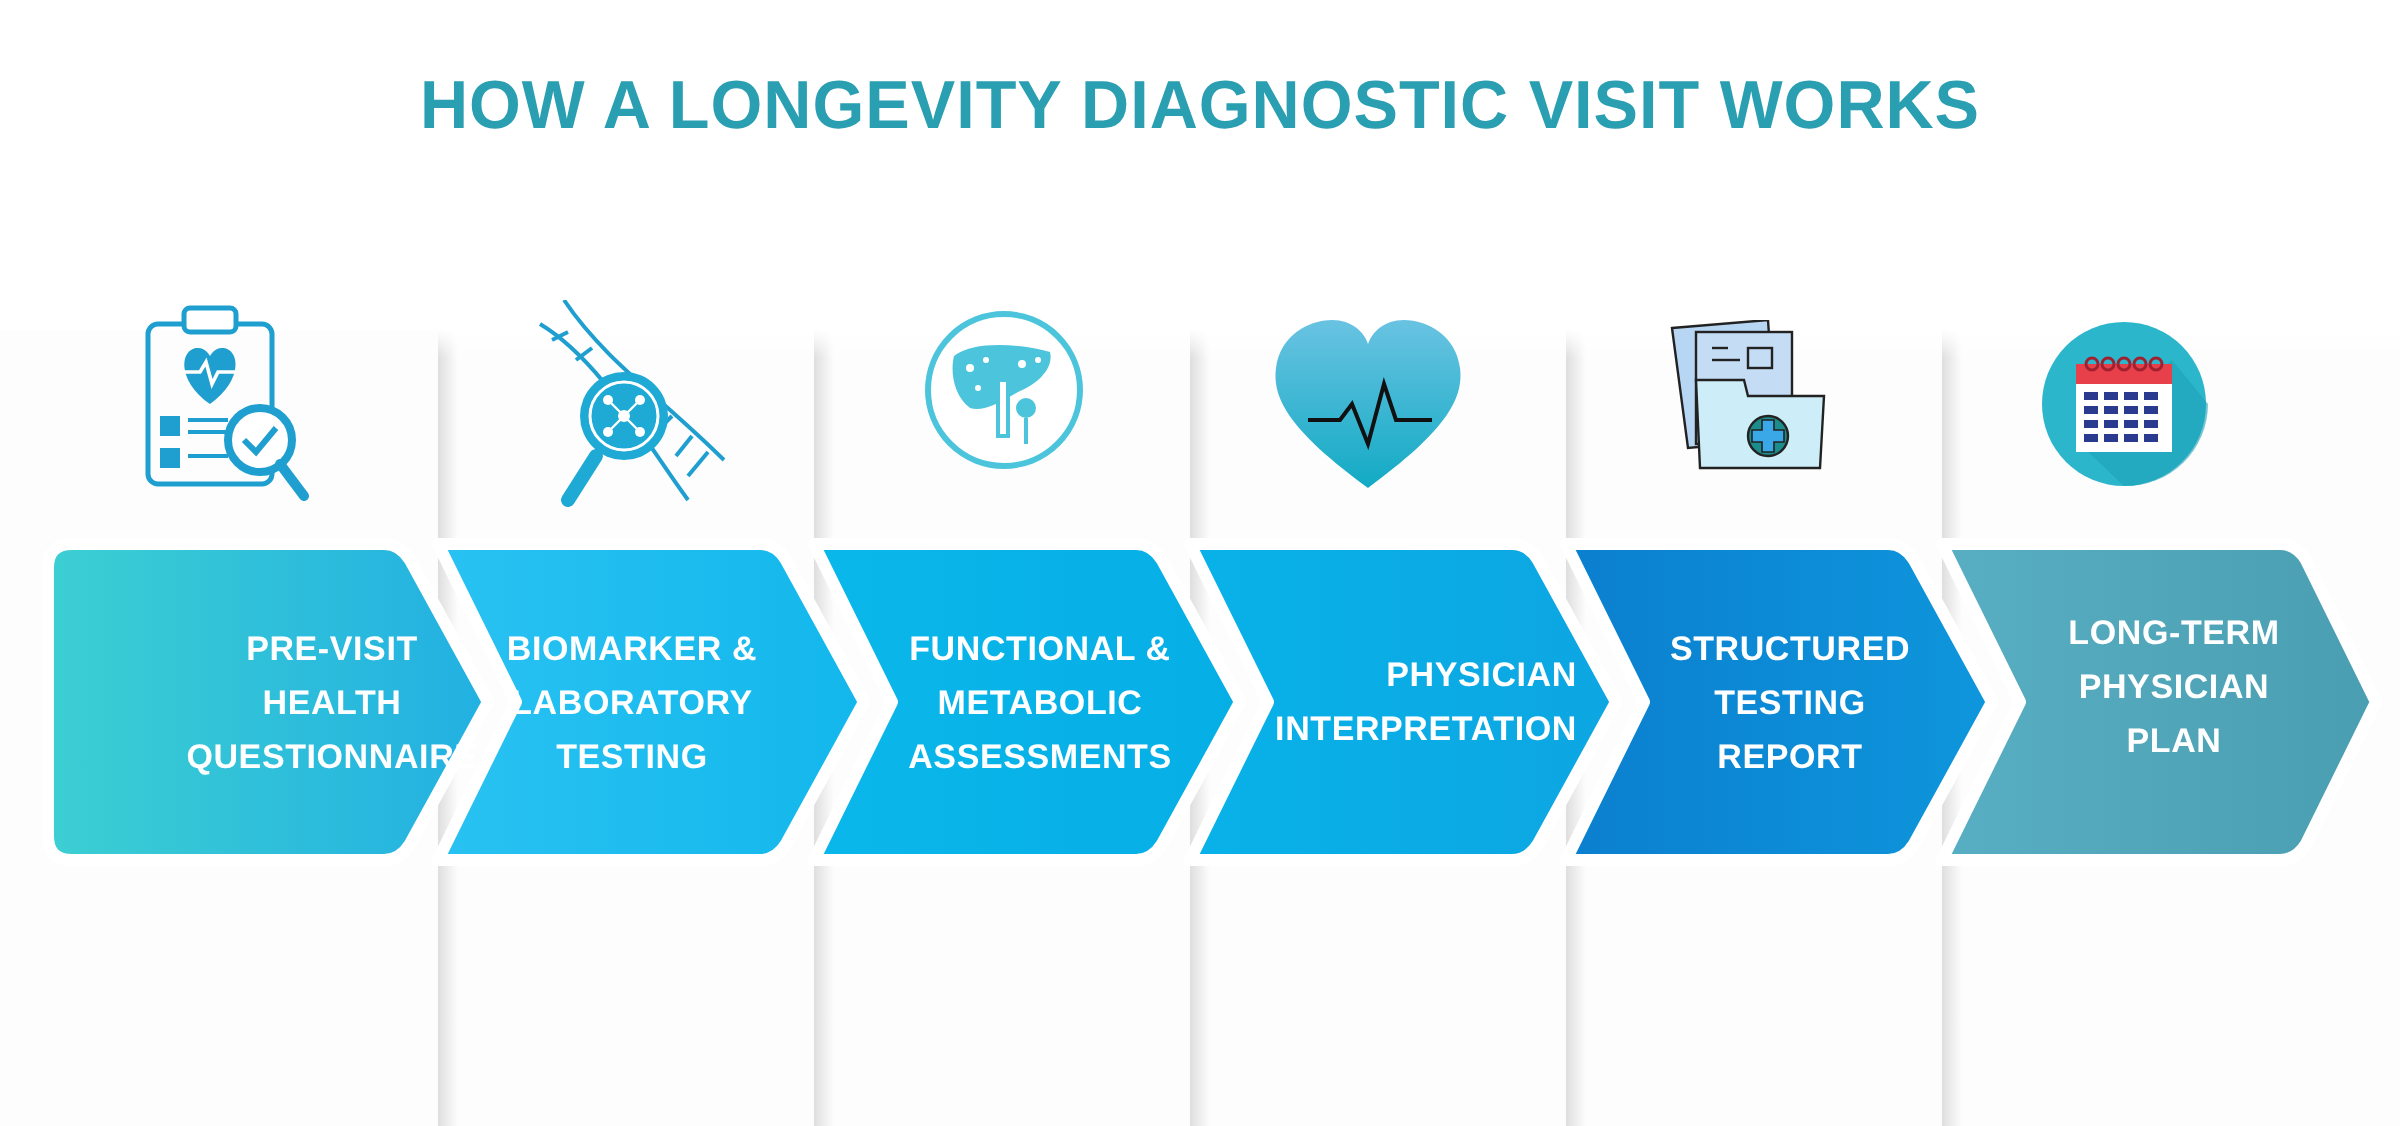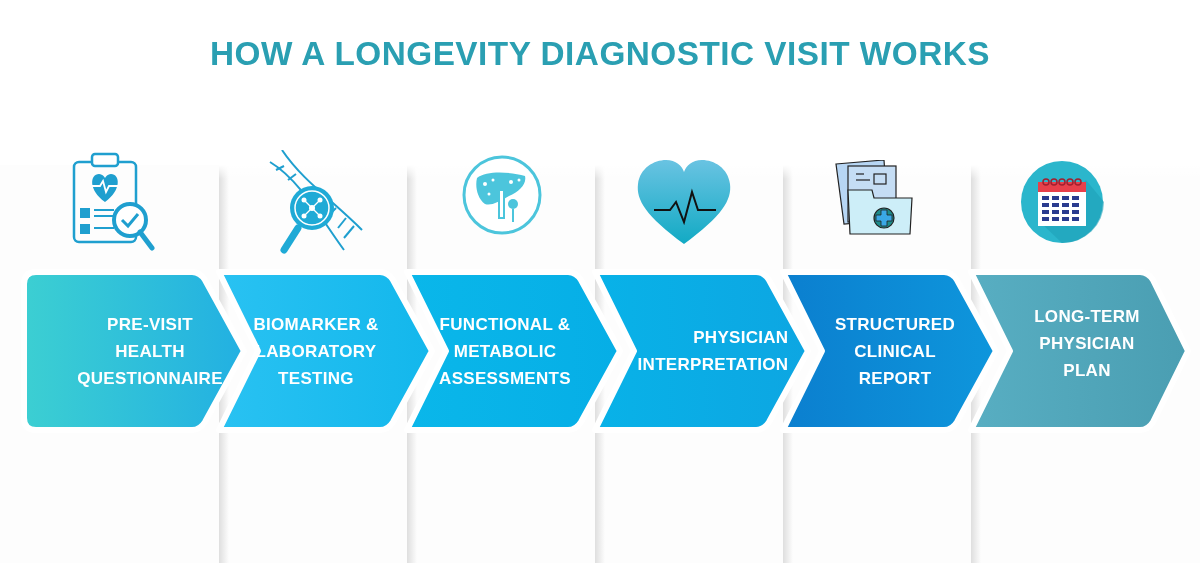--- a/index.html
+++ b/index.html
@@ -156,30 +156,30 @@
   <g stroke="#ffffff" stroke-width="6" stroke-linejoin="round">
     <path d="M24 284 Q24 272 36 272 L192 272 Q200 272 205 280 L244 351 L205 422 Q200 430 192 430 L36 430 Q24 430 24 418 Z" fill="url(#g1)"></path>
     <path d="M219 272 L380 272 Q388 272 393 280 L432 351 L393 422 Q388 430 380 430 L219 430 L258 351 Z" fill="url(#g2)"></path>
     <path d="M407 272 L568 272 Q576 272 581 280 L620 351 L581 422 Q576 430 568 430 L407 430 L446 351 Z" fill="url(#g3)"></path>
     <path d="M595 272 L756 272 Q764 272 769 280 L808 351 L769 422 Q764 430 756 430 L595 430 L634 351 Z" fill="url(#g4)"></path>
     <path d="M783 272 L944 272 Q952 272 957 280 L996 351 L957 422 Q952 430 944 430 L783 430 L822 351 Z" fill="url(#g5)"></path>
     <path d="M971 272 L1140 272 Q1148 272 1153 280 L1188 351 L1153 422 Q1148 430 1140 430 L971 430 L1010 351 Z" fill="url(#g6)"></path>
   </g>
 </svg>
 
-<div class="label" style="left:70px; width:160px;">PRE-VISIT
+<div class="label" style="left:86px; width:160px;">PRE-VISIT
 HEALTH
 QUESTIONNAIRE</div>
 <div class="label" style="left:236px; width:160px;">BIOMARKER &amp;
 LABORATORY
 TESTING</div>
-<div class="label" style="left:423px; width:164px;">FUNCTIONAL &amp;
+<div class="label" style="left:438px; width:164px;">FUNCTIONAL &amp;
 METABOLIC
 ASSESSMENTS</div>
 <div class="label" style="left:625px; width:176px;text-align:right;">PHYSICIAN
 INTERPRETATION
  </div>
 <div class="label" style="left:815px; width:160px;">STRUCTURED
-CLINICAL
+TESTING
 REPORT</div>
 <div class="label" style="left:1004px; width:166px; top:264px;">LONG-TERM
 PHYSICIAN
 PLAN</div>
 
 </body></html>

